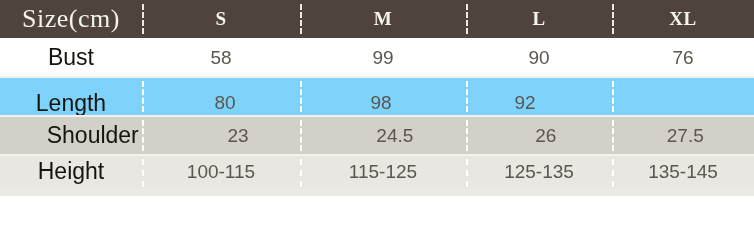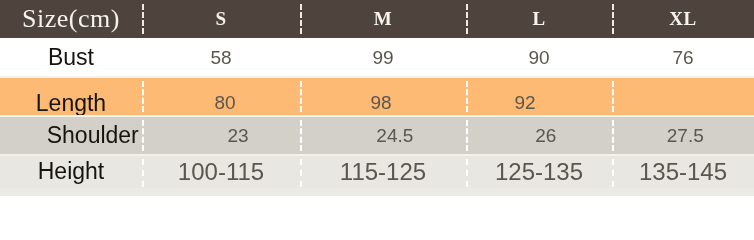--- a/index.html
+++ b/index.html
@@ -35,21 +35,21 @@
     background: #4e443d;
   }
   .row-bust {
     top: 38px;
     height: 39px;
     background: #ffffff;
   }
   .row-length {
     top: 77px;
     height: 52px;
-    background: #fdba74;
+    background: #7dd3fc;
   }
   .row-shoulder {
     top: 116px;
     height: 39px;
     background: #d3d0c9;
     padding-left: 24px;
   }
   .row-height {
     top: 155px;
     height: 33px;
@@ -112,21 +112,21 @@
     font-size: 23px;
     color: #16140f;
     white-space: nowrap;
   }
   .row-value {
     font-family: Liberation Sans, sans-serif;
     font-size: 19px;
     color: #5b564e;
     white-space: nowrap;
   }
-  .row-height .row-value { font-size: 24px; }
+  .row-height .row-value { font-size: 19px; }
 
   
   .vsep {
     position: absolute;
     width: 0;
     border-left: 2px dashed #ffffff;
     z-index: 3;
     pointer-events: none;
   }
   .vsep-hdr { top: 4px; height: 30px; border-left-color: #efe9de; }

